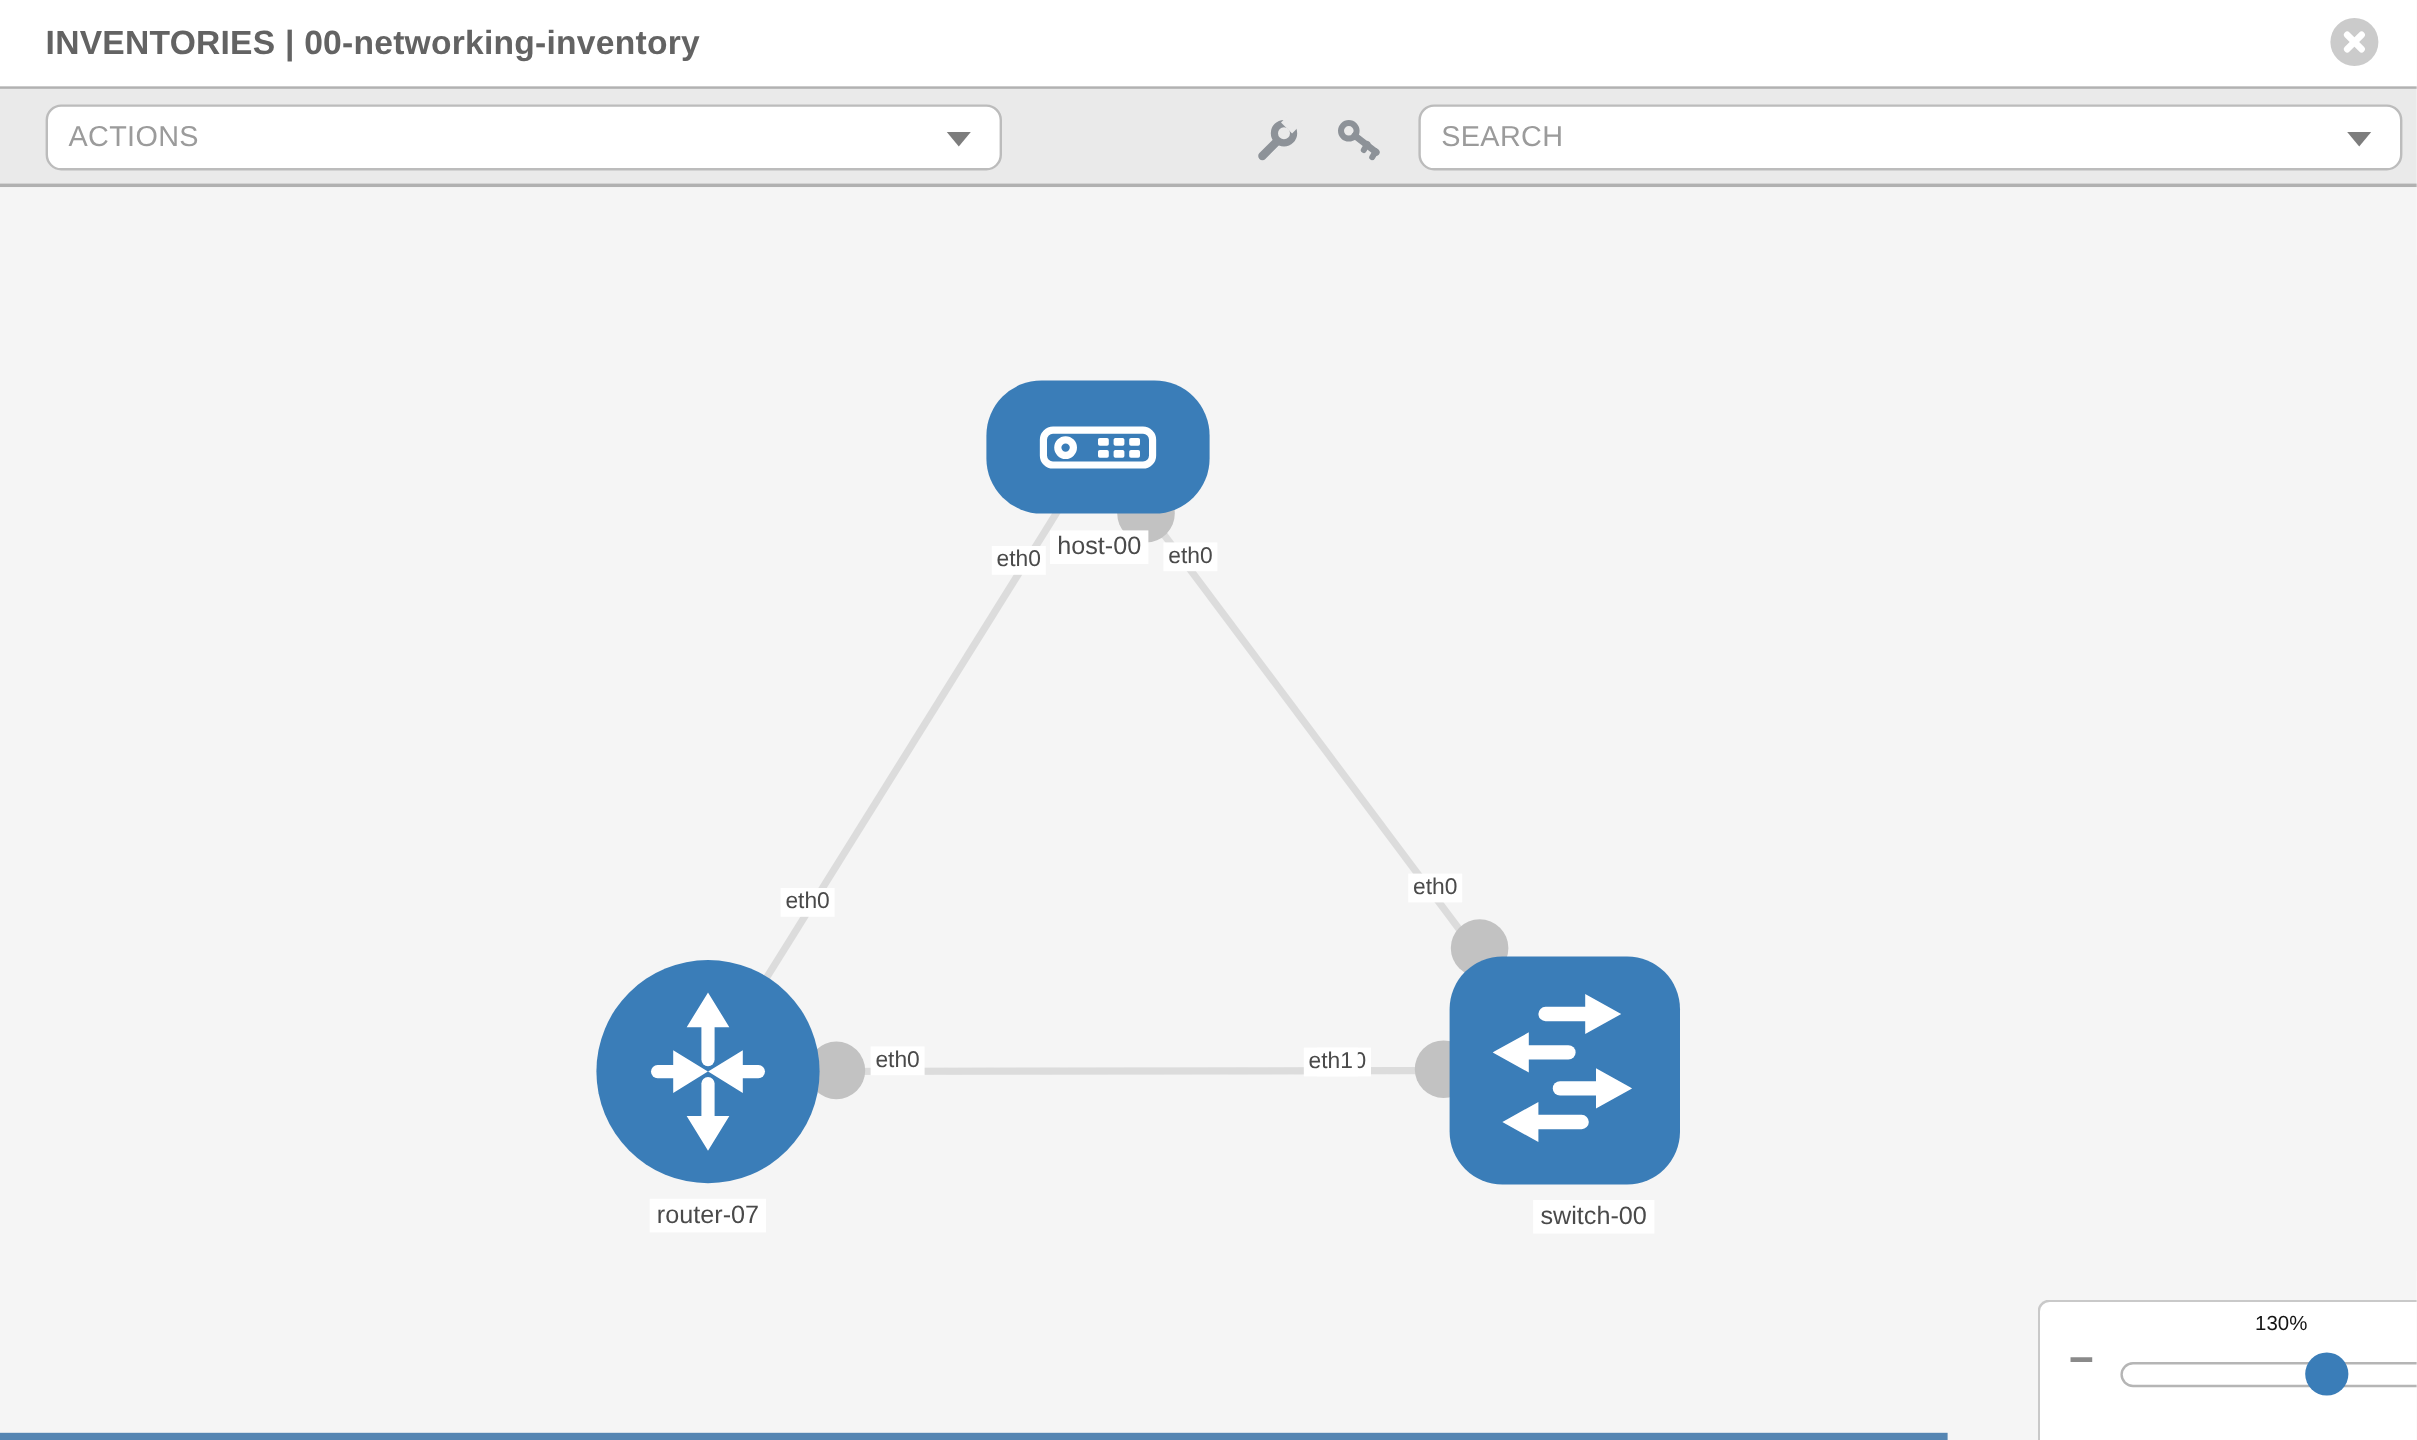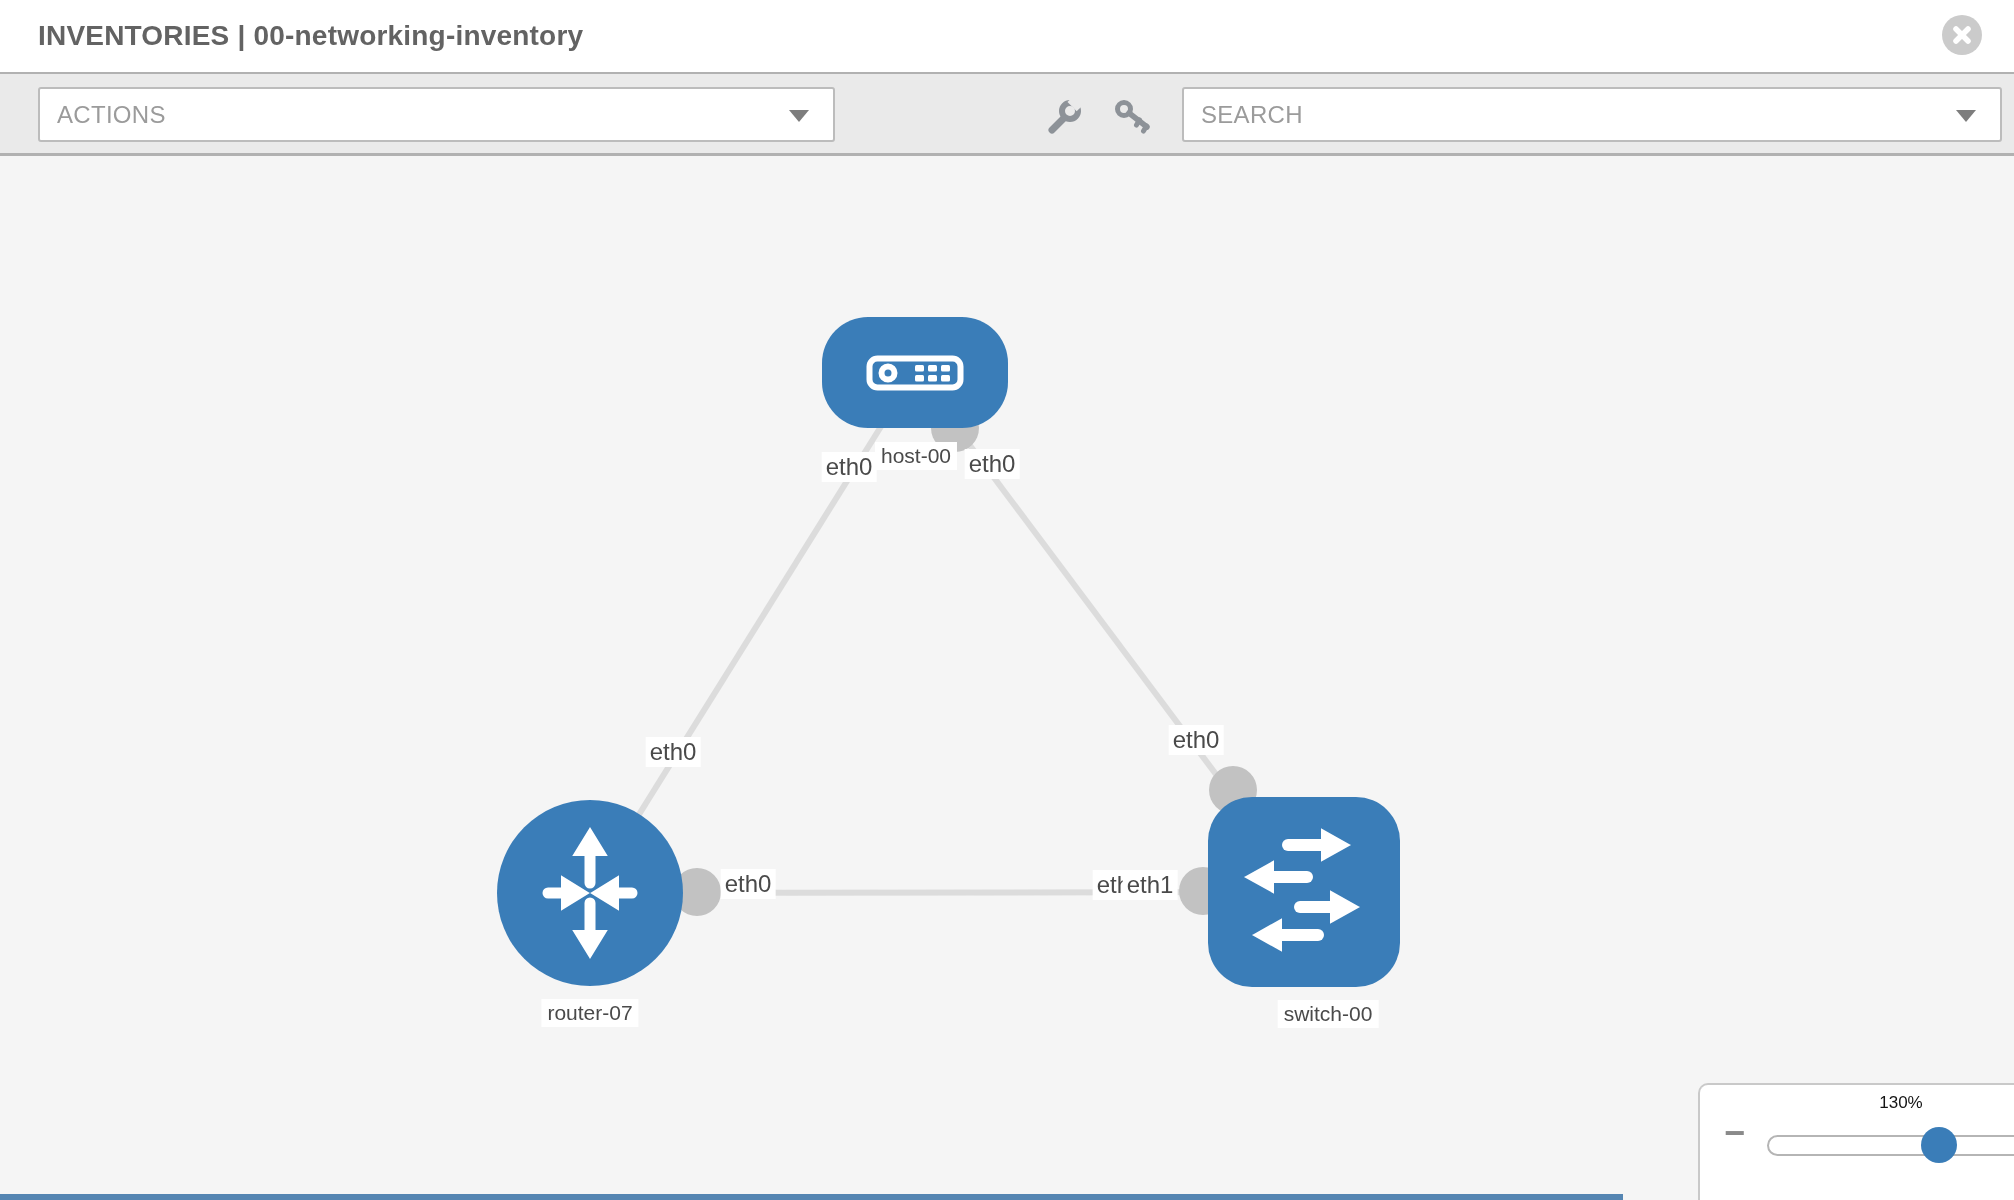--- a/index.html
+++ b/index.html
@@ -22,21 +22,21 @@
   }
 
   
   .toolbar {
     position: absolute; left: 0; top: 72px; width: 2014px; height: 84px;
     background: #eaeaea;
     border-top: 2px solid #b1b1b1; border-bottom: 3px solid #b1b1b1;
   }
   .select-box {
     position: absolute; top: 13px; height: 55px;
-    background: #ffffff; border: 2px solid #bcbcbc; border-radius: 3px;
+    background: #ffffff; border: 2px solid #bcbcbc; border-radius: 13px;
     display: flex; align-items: center; cursor: pointer;
   }
   .select-box .select-label {
     font-size: 24px; color: #9b9b9b; padding-left: 17px; letter-spacing: 0.3px;
   }
   .caret-down {
     position: absolute; right: 24px; top: 21px;
     width: 0; height: 0;
     border-left: 10px solid transparent; border-right: 10px solid transparent;
     border-top: 12px solid #7d7d7d;
@@ -57,32 +57,32 @@
   .node { position: absolute; background: #3a7db8; display: flex; align-items: center; justify-content: center; cursor: pointer; }
   .node-host   { left: 822px;  top: 161px; width: 186px; height: 111px; border-radius: 46px; }
   .node-router { left: 497px;  top: 644px; width: 186px; height: 186px; border-radius: 50%; }
   .node-switch { left: 1208px; top: 641px; width: 192px; height: 190px; border-radius: 44px; }
 
   .graph-label {
     position: absolute; transform: translate(-50%, -50%);
     background: #ffffff; color: #4a4a4a; white-space: nowrap;
   }
   .node-label { font-size: 21px; padding: 2px 6px; }
-  .if-label   { font-size: 24px; padding: 1px 4px; }
+  .if-label   { font-size: 19px; padding: 1px 4px; }
 
   .lbl-host    { left: 916px;  top: 300px; }
   .lbl-router  { left: 590px;  top: 857px; }
   .lbl-switch  { left: 1328px; top: 858px; }
   .lbl-a-from  { left: 849px;  top: 311px; }
   .lbl-a-to    { left: 673px;  top: 596px; }
   .lbl-b-from  { left: 992px;  top: 308px; }
   .lbl-b-to    { left: 1196px; top: 584px; }
   .lbl-c-from  { left: 748px;  top: 728px; }
   .lbl-c-under { left: 1120px; top: 729px; }
-  .lbl-c-to    { left: 1150px; top: 729px; }
+  .lbl-c-to    { left: 1109px; top: 729px; }
 
   
   .zoom-panel {
     position: absolute; left: 1698px; top: 927px; width: 363px; height: 117px;
     background: #ffffff;
     border: 2px solid #c9c9c9; border-right: none; border-bottom: none;
     border-top-left-radius: 10px;
   }
   .zoom-level {
     position: absolute; left: 67px; top: 8px; width: 268px;

